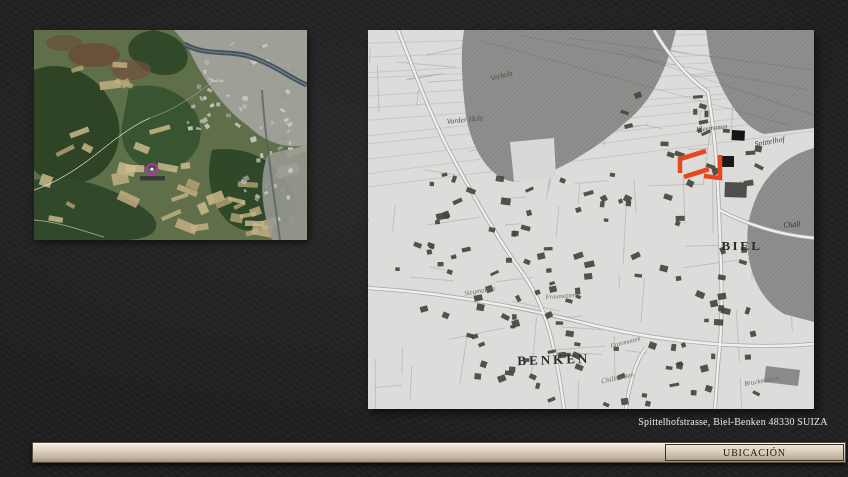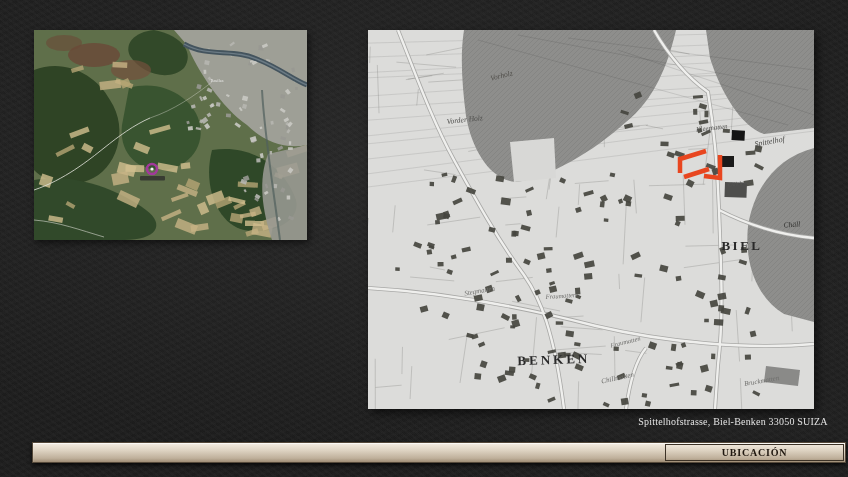--- a/index.html
+++ b/index.html
@@ -28,21 +28,21 @@
   .bar{
     position:absolute;left:32px;top:442px;width:812px;height:19px;
     background:linear-gradient(#f4ede2, #ddd2c1 40%, #bfb09b 80%, #a08e76);
     border:1px solid #55493a;
     box-shadow:inset 0 1px 1px rgba(255,255,255,.75), 0 2px 4px rgba(0,0,0,.8);
   }
   .bar-section{
     position:absolute;right:1px;top:1px;bottom:1px;width:177px;
     border:1px solid #3c3226;
     display:flex;align-items:center;justify-content:center;
-    color:#201810;font-size:10px;letter-spacing:.8px;font-weight:bold;
+    color:#201810;font-size:10px;letter-spacing:.8px;
   }
   svg text{font-family:"Liberation Serif",serif;}
   .lbl-script{font-style:italic;}
 </style>
 </head>
 <body>
 
 <div class="stage">
 
   <svg class="sat" viewBox="0 0 273 210" aria-label="satellite view">
@@ -482,21 +482,21 @@
     <text class="lbl-script" font-size="5.5" fill="#555553" text-anchor="middle" transform="translate(372,155) rotate(-10)">Chilchmatt</text>
     <text class="lbl-script" font-size="7.5" fill="#4f4f4d" text-anchor="middle" transform="translate(97,92) rotate(-6)">Vorder Holz</text>
     <text class="lbl-script" font-size="7.5" fill="#504e4a" text-anchor="middle" transform="translate(134,48) rotate(-14)">Vorholz</text>
     <text class="lbl-script" font-size="7" fill="#6e6e6c" text-anchor="middle" transform="translate(112,263) rotate(-10)">Stegmatten</text>
     <text class="lbl-script" font-size="6.5" fill="#6e6e6c" text-anchor="middle" transform="translate(193,268) rotate(-4)">Fraumatten</text>
     <text class="lbl-script" font-size="6.5" fill="#6e6e6c" text-anchor="middle" transform="translate(258,314) rotate(-14)">Fraumatten</text>
     <text class="lbl-script" font-size="7" fill="#6e6e6c" text-anchor="middle" transform="translate(250,350) rotate(-12)">Chillmatten</text>
     <text class="lbl-script" font-size="7" fill="#6e6e6c" text-anchor="middle" transform="translate(394,353) rotate(-10)">Bruckmatten</text>
   </svg>
 
-  <div class="caption">Spittelhofstrasse, Biel-Benken 33050 SUIZA</div>
+  <div class="caption">Spittelhofstrasse, Biel-Benken 48330 SUIZA</div>
 
   <div class="bar">
     <div class="bar-section">
       <span>UBICACIÓN</span>
     </div>
   </div>
 
 </div>
 
 </body></html>

